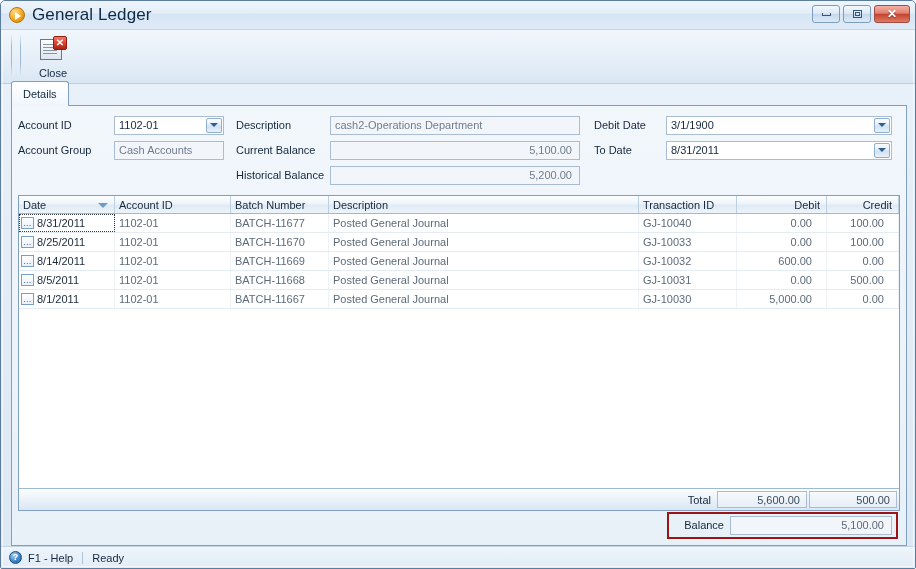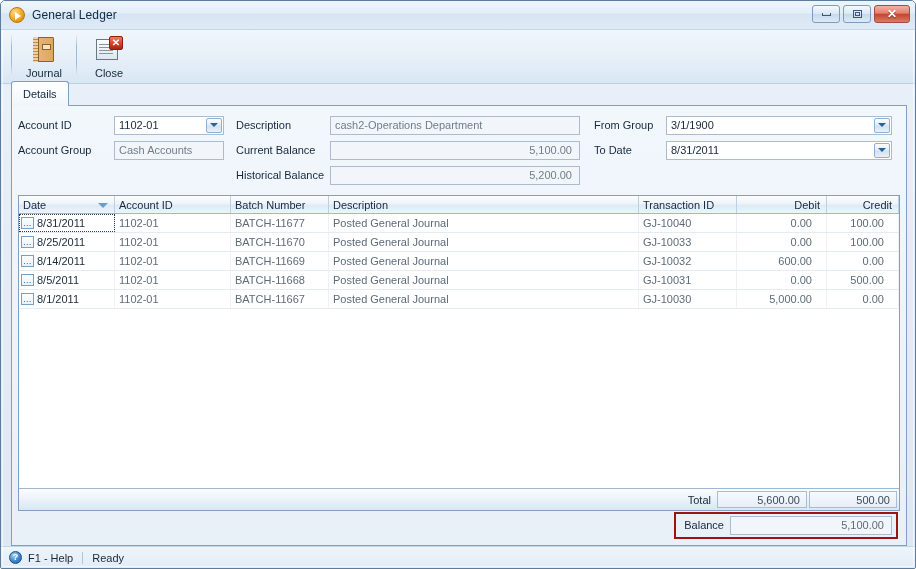--- a/index.html
+++ b/index.html
@@ -71,21 +71,21 @@
   .title-icon::after {
     content: "";
     position: absolute;
     left: 5px; top: 3.5px;
     border-left: 6px solid #ffffff;
     border-top: 4px solid transparent;
     border-bottom: 4px solid transparent;
   }
   .title-text {
     margin-left: 7px;
-    font-size: 12px;
+    font-size: 17px;
     color: #0d2b45;
     letter-spacing: .1px;
     text-align: center;
   }
   .winbtns {
     position: absolute;
     right: 5px; top: 4px;
     display: flex;
     gap: 3px;
   }
@@ -475,21 +475,21 @@
     flex: 0 0 28px;
     height: 28px;
     display: flex;
     align-items: center;
     justify-content: flex-end;
     padding-right: 2px;
     box-sizing: border-box;
   }
   .balance-highlight {
     border: 2px solid #9b1414;
-    padding: 2px 4px 2px 8px;
+    padding: 2px 4px 2px 15px;
     display: flex;
     align-items: center;
     box-sizing: border-box;
   }
   .balance-label {
     font-size: 11px;
     color: #16283c;
     margin-right: 6px;
   }
   .balance-field {
@@ -555,28 +555,20 @@
           <span class="glyph-restore"></span>
         </div>
         <div class="winbtn close">
           <span class="glyph-close">✕</span>
         </div>
       </div>
     </div>
 
     <div class="toolbar">
       <div class="tbsep"></div>
-      <div class="tbtn">
-        <div class="ic ic-journal">
-          <span class="book"></span>
-            <span class="spine"></span>
-            <span class="plate"></span>
-        </div>
-        <div class="lbl">Journal</div>
-      </div>
       <div class="tbsep"></div>
       <div class="tbtn">
         <div class="ic ic-close">
           <span class="win"></span>
             <span class="lines"></span>
           <span class="xbox">✕</span>
         </div>
         <div class="lbl">Close</div>
       </div>
     </div>
@@ -626,21 +618,21 @@
           <div class="frow">
             <div class="flabel" style="width:94px">Historical Balance</div>
             <div class="fld readonly num" style="width:250px">
               <span>5,200.00</span>
             </div>
           </div>
         </div>
 
         <div class="fcol" style="margin-left:14px">
           <div class="frow">
-            <div class="flabel" style="width:72px">From Group</div>
+            <div class="flabel" style="width:72px">Debit Date</div>
             <div class="fld combo" style="width:226px">
               <span>3/1/1900</span>
               <span class="arrowbtn">
                 <span class="chev"></span>
               </span>
             </div>
           </div>
           <div class="frow">
             <div class="flabel" style="width:72px">To Date</div>
             <div class="fld combo" style="width:226px">

